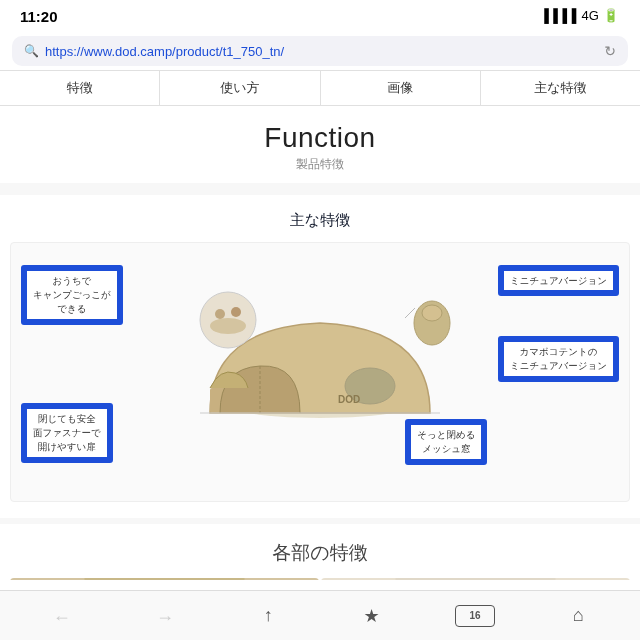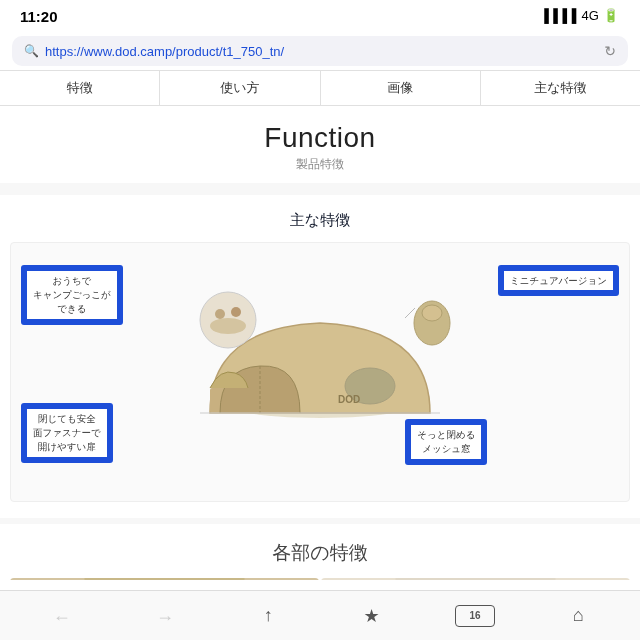--- a/index.html
+++ b/index.html
@@ -284,20 +284,21 @@
           <circle cx="66" cy="44" r="5" fill="#b89870"></circle>
 
           <path d="M 40 120 Q 50 100 65 105 Q 75 108 78 120" fill="#c4b075" stroke="#a09050" stroke-width="1"></path>
         </svg>
 
         <div class="label-box" style="top:5%; left:0%; font-size:9.5px; line-height:1.5;">おうちで<br>キャンプごっこが<br>できる</div>
 
         <div class="label-box" style="top:5%; right:0%; font-size:9.5px;">ミニチュアバージョン</div>
 
 
+        <div class="label-box" style="top:36%; right:0%; font-size:9.5px; line-height:1.5;">カマボコテントの<br>ミニチュアバージョン</div>
 
         <div class="label-box" style="top:65%; left:0%; font-size:9.5px; line-height:1.5;">閉じても安全<br>面ファスナーで<br>開けやすい扉</div>
 
         <div class="label-box" style="top:72%; right:22%; font-size:9.5px; line-height:1.5;">そっと閉める<br>メッシュ窓</div>
 
       </div>
     </div>
   </div>
 
   <div class="parts-section">

